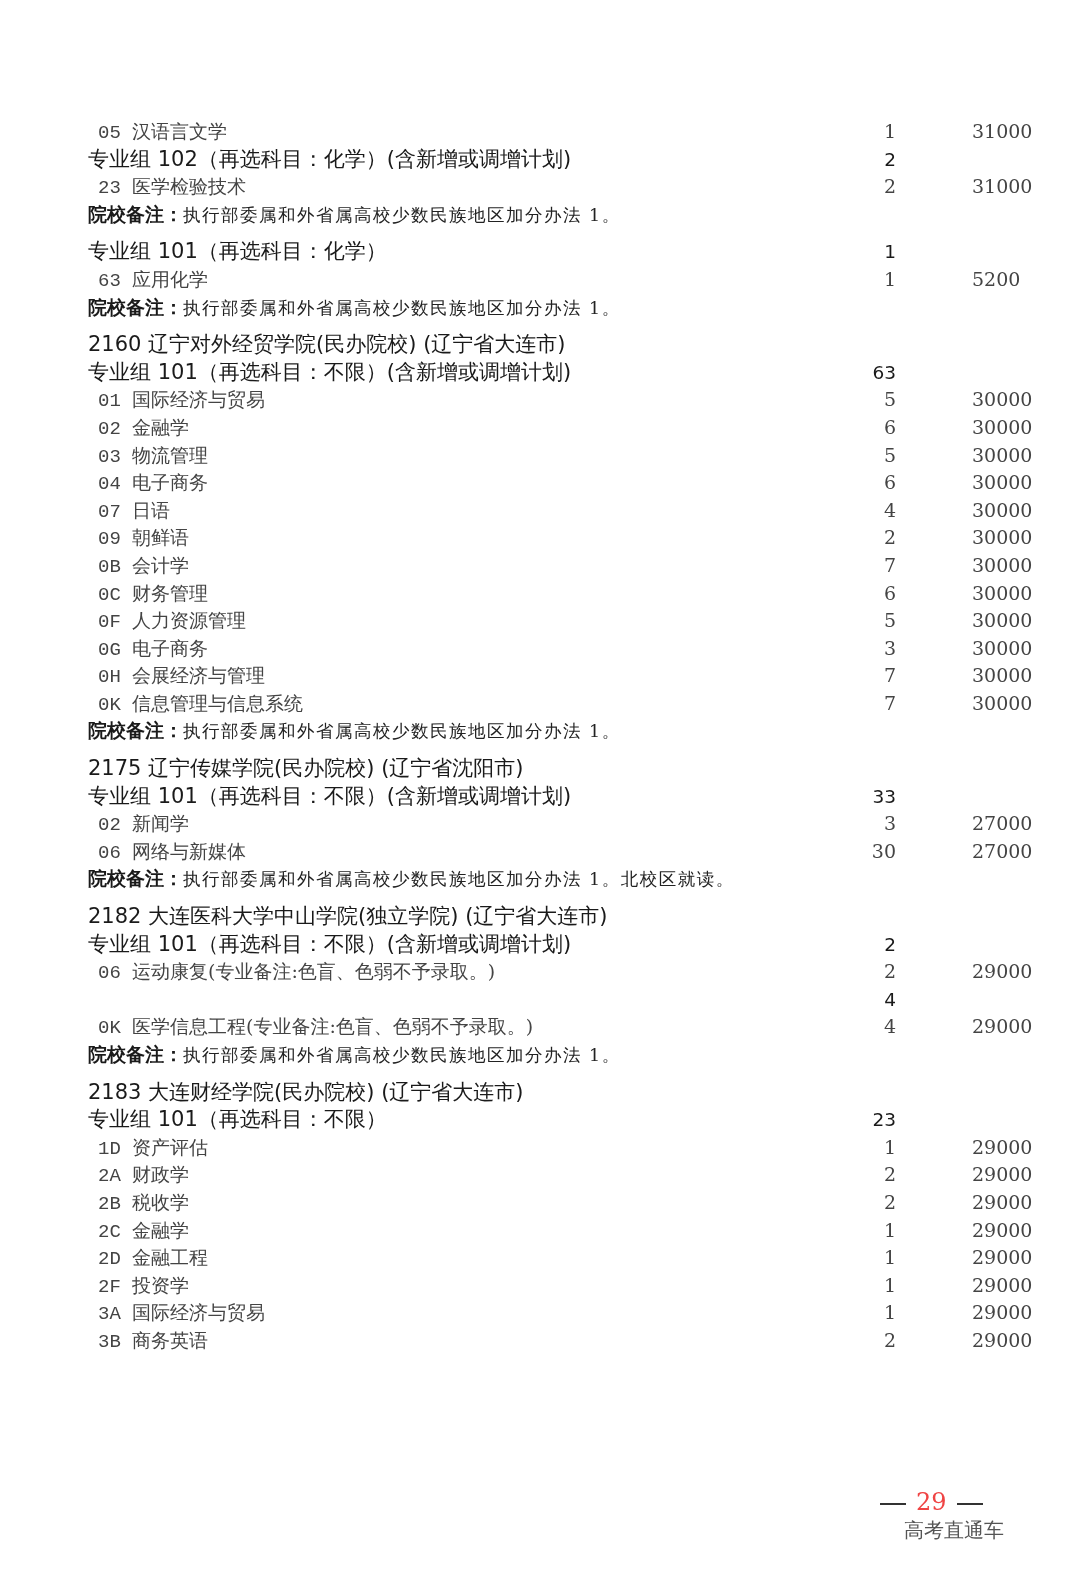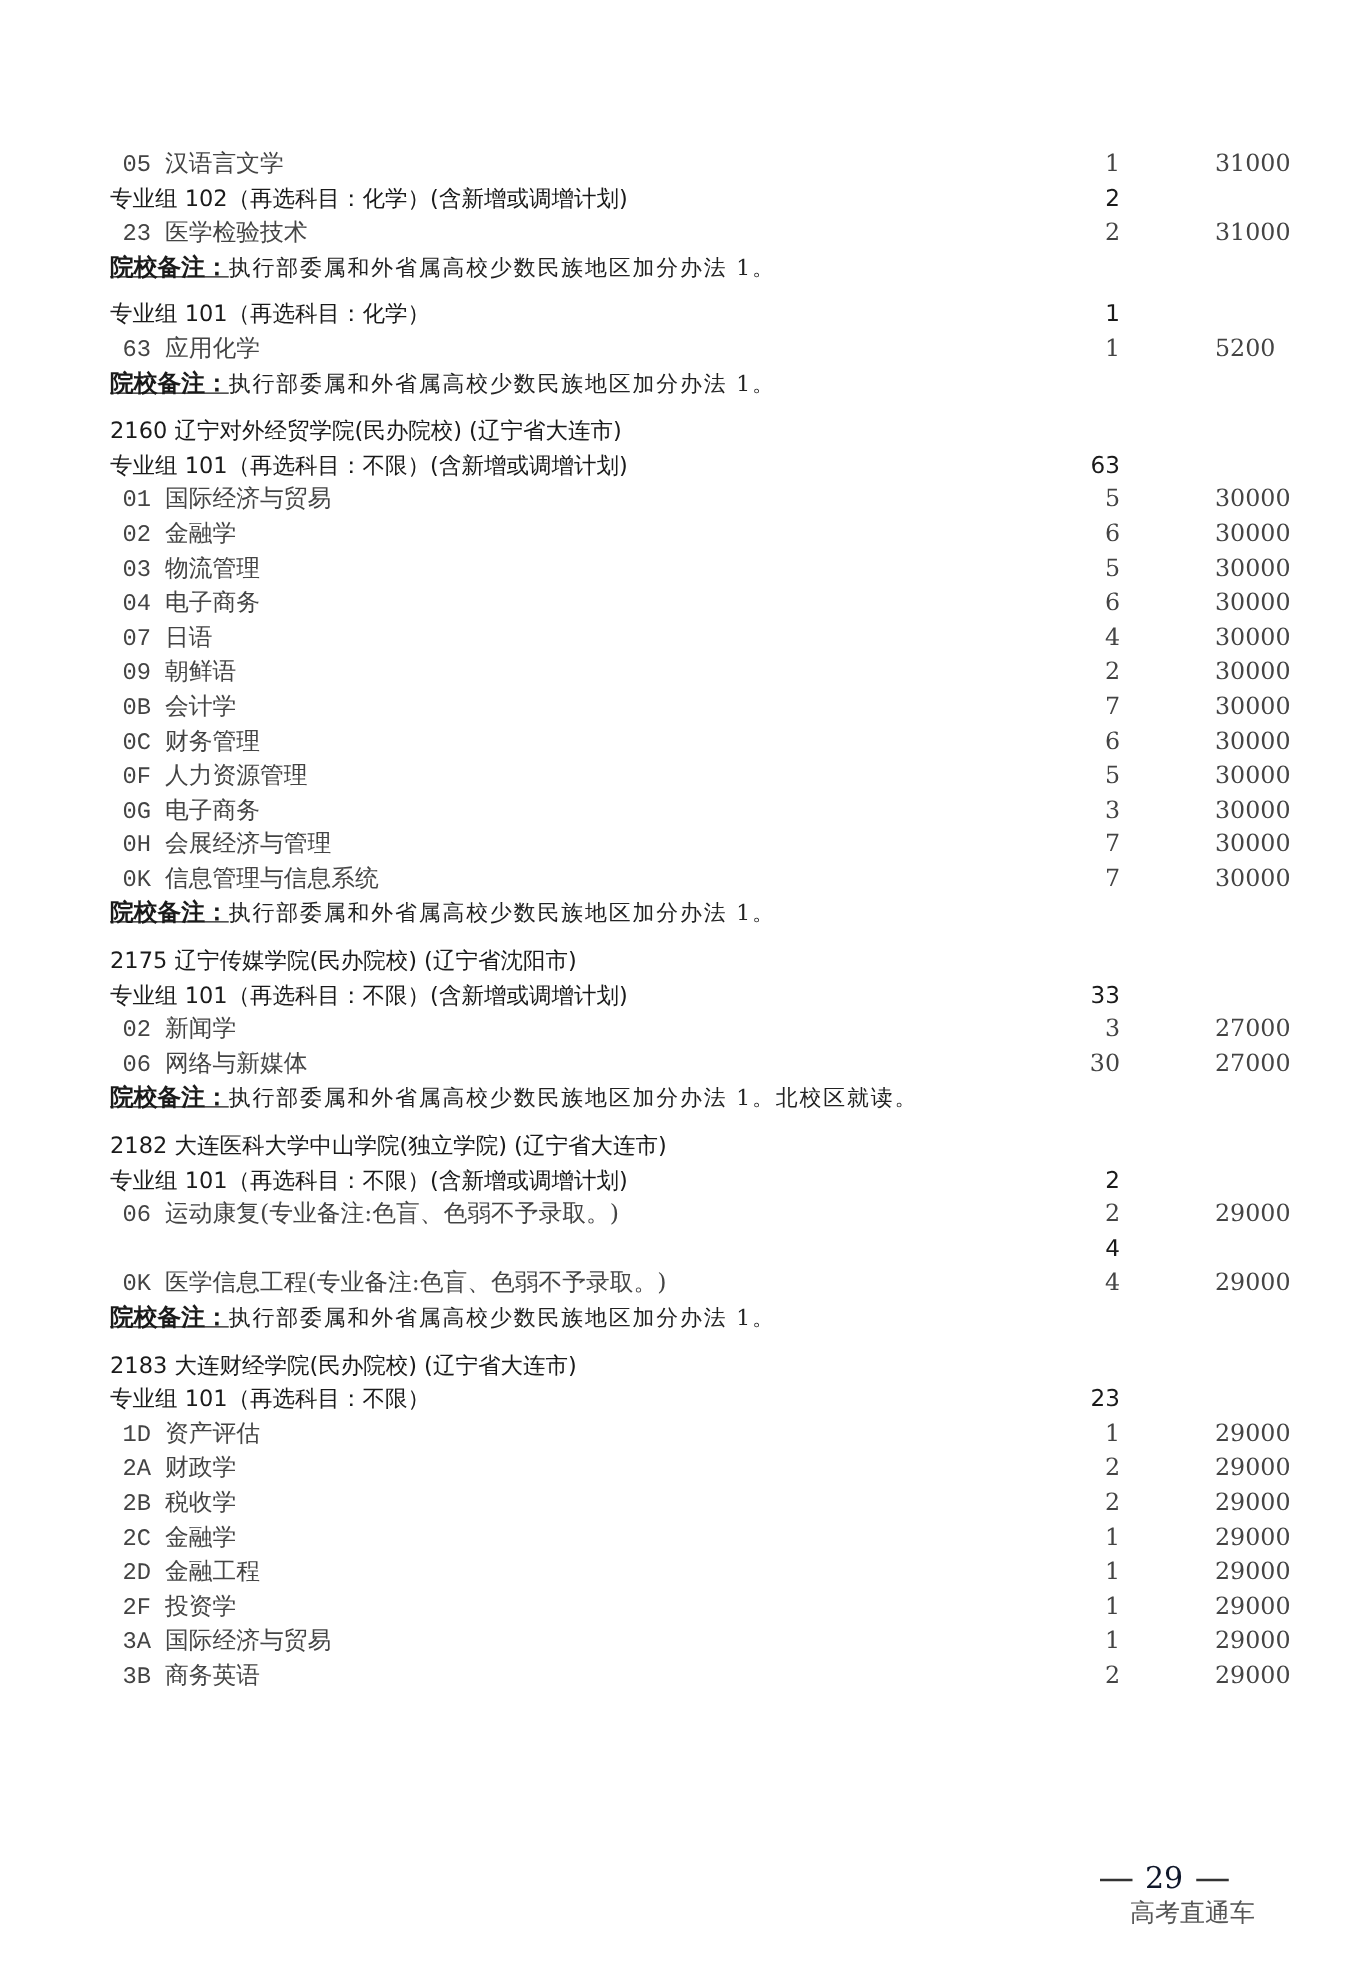--- a/index.html
+++ b/index.html
@@ -13,29 +13,29 @@
       position: relative; height: 27.6px; line-height: 27.6px;
       font-size: 19px; white-space: nowrap; padding-left: 32px;
     }
     .row .left { position: absolute; left: 88px; }
     .row .cnt { position: absolute; left: 860px; width: 36px; text-align: right; }
     .row .fee { position: absolute; left: 972px; }
     .row.major .left { left: 98px; color: #444; }
     .row.major .code { display: inline-block; width: 34px; font-family: "Liberation Mono", "DejaVu Sans Mono", monospace; }
     .row.major .cnt, .row.major .fee { color: #444; }
     .row.group .left, .row.school .left {
-      font-family: "DejaVu Sans", "Liberation Sans", sans-serif; color: #1a1a1a; font-size: 18px;
+      font-family: "DejaVu Sans", "Liberation Sans", sans-serif; color: #1a1a1a; font-size: 21px;
     }
     .row.group .cnt { color: #1a1a1a; font-family: "DejaVu Sans", "Liberation Sans", sans-serif; font-size: 18.5px; }
     .row.note .left { color: #222; }
-    .row.note .label { font-family: "DejaVu Sans", "Liberation Sans", sans-serif; font-weight: bold; color: #1a1a1a; text-decoration: underline; }
+    .row.note .label { font-family: "DejaVu Sans", "Liberation Sans", sans-serif; font-weight: bold; color: #1a1a1a; }
     .row.note .text { font-size: 17.5px; letter-spacing: 1.5px; }
     .gap { height: 10px; }
     #footer-page {
-      position: absolute; top: 1488px; left: 870px; font-size: 24px; color: #0f172a;
+      position: absolute; top: 1488px; left: 870px; font-size: 24px; color: #ef4444;
       font-family: "DejaVu Serif", serif; white-space: nowrap;
     }
     #footer-page .dash { display: inline-block; width: 26px; height: 2px; background: #333; vertical-align: middle; margin: 0 10px; }
     #watermark {
       position: absolute; top: 1517px; left: 904px; font-size: 20px; color: #555;
       font-family: "DejaVu Sans", "Liberation Sans", sans-serif;
     }
   </style>
 </head>
 <body>

